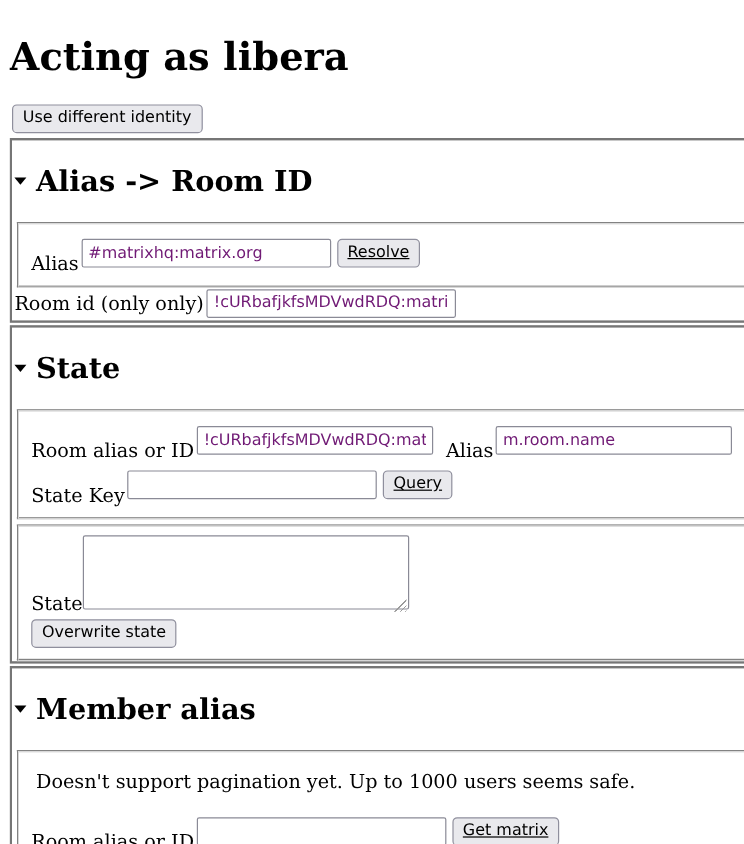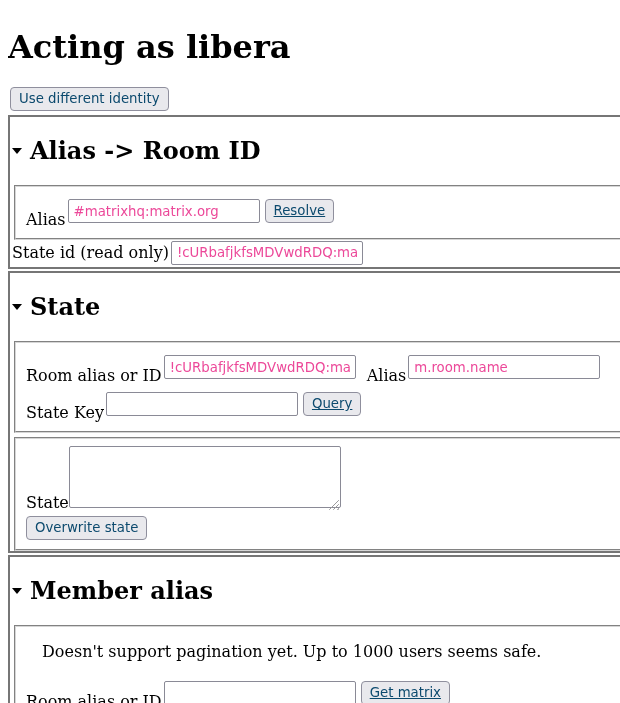--- a/index.html
+++ b/index.html
@@ -15,38 +15,38 @@
   h1 {
     font-size: 32px;
     font-weight: bold;
     margin: 21px 0;
     line-height: 1.15;
   }
 
   button {
     font-family: "DejaVu Sans", "Liberation Sans", sans-serif;
     font-size: 13.3px;
-    color: #0c4a6e;
+    color: #000000;
     background: #e9e9ed;
     border: 1px solid #8f8f9d;
     border-radius: 4px;
     padding: 3px 8px;
     height: 24px;
     line-height: 16px;
     cursor: pointer;
   }
 
   input[type="text"] {
     font-family: "DejaVu Sans", "Liberation Sans", sans-serif;
     font-size: 13.3px;
-    color: #ec4899;
+    color: #701a75;
     background: #ffffff;
     border: 1px solid #8a8a96;
     border-radius: 2px;
-    width: 192px;
+    width: 208px;
     height: 24px;
     padding: 0 5px;
     overflow: hidden;
     white-space: nowrap;
   }
 
   textarea {
     font-family: "DejaVu Sans Mono", "Liberation Mono", monospace;
     font-size: 13.3px;
     border: 1px solid #8a8a96;
@@ -115,21 +115,21 @@
   .ta-wrap { position: relative; display: inline-block; }
   .resize-grip {
     position: absolute;
     right: 2px; bottom: 2px;
     width: 11px; height: 11px;
     background: repeating-linear-gradient(135deg, transparent 0 2px, #9a9a9a 2px 3px);
     clip-path: polygon(100% 0, 100% 100%, 0 100%);
   }
   .state-btn-row { margin-top: 4px; }
 
-  .note { margin: 8px 0 15px 16px; }
+  .note { margin: 8px 0 15px 4px; }
 </style>
 </head>
 <body>
 
 <h1>Acting as libera</h1>
 
 <div class="top-button-row">
   <button>Use different identity</button>
 </div>
 
@@ -139,21 +139,21 @@
     <span class="h2">Alias -&gt; Room ID</span>
   </div>
   <fieldset class="inner">
     <div class="frow">
       <span class="lbl">Alias</span>
       <input type="text" value="#matrixhq:matrix.org" style="">
       <button class="gap">Resolve</button>
     </div>
   </fieldset>
   <div class="roomid-row">
-    <span class="lbl">State id (read only)</span>
+    <span class="lbl">Room id (only only)</span>
     <input type="text" readonly="" value="!cURbafjkfsMDVwdRDQ:matrix." style="">
   </div>
 </div>
 
 <div class="section">
   <div class="summary">
     <span class="marker"></span>
     <span class="h2">State</span>
   </div>
   <fieldset class="inner">

